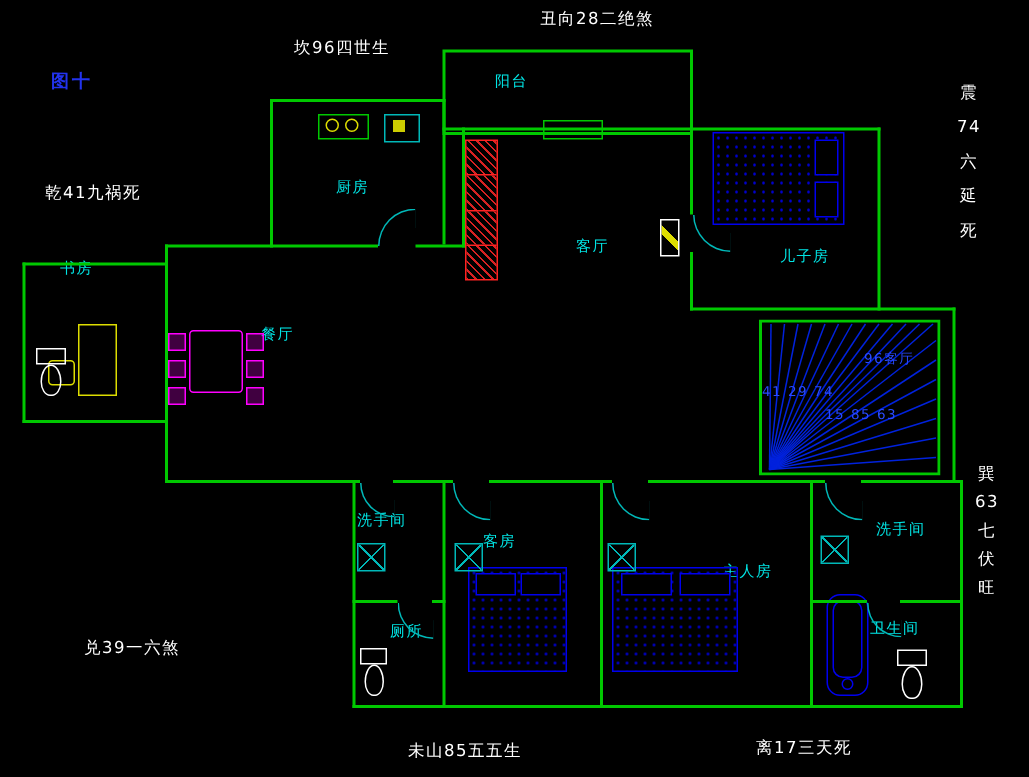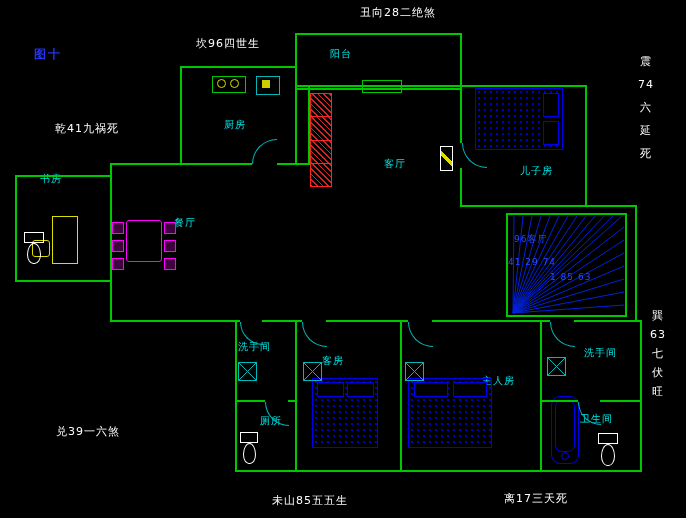--- a/index.html
+++ b/index.html
@@ -42,22 +42,22 @@
   .sink-in{position:absolute;background:#cccc00;}
   .tv{position:absolute;border:1px solid #ffffff;
       background:linear-gradient(45deg,transparent 42%,#dddd00 42% 58%,transparent 58%);}
 </style>
 </head>
 <body>
 
 <div id="plan">
 
   <div class="ann" style="left:360px;top:5px">丑向28二绝煞</div>
-  <div class="ann" style="left:196px;top:36px">坎96四世生</div>
-  <div class="ann" style="left:55px;top:121px">乾41九祸死</div>
+  <div class="ann" style="left:196px;top:24px">坎96四世生</div>
+  <div class="ann" style="left:30px;top:121px">乾41九祸死</div>
   <div class="ann vann" style="left:634px;top:50px">震
 74
 六
 延
 死</div>
   <div class="ann vann vann2" style="left:646px;top:306px">巽
 63
 七
 伏
 旺</div>
@@ -100,23 +100,23 @@
         <line x1="7" y1="100" x2="116" y2="3" stroke="#0022dd" stroke-width="1"></line>
         <line x1="7" y1="100" x2="118" y2="14" stroke="#0022dd" stroke-width="1"></line>
         <line x1="7" y1="100" x2="118" y2="27" stroke="#0022dd" stroke-width="1"></line>
         <line x1="7" y1="100" x2="118" y2="40" stroke="#0022dd" stroke-width="1"></line>
         <line x1="7" y1="100" x2="118" y2="53" stroke="#0022dd" stroke-width="1"></line>
         <line x1="7" y1="100" x2="118" y2="66" stroke="#0022dd" stroke-width="1"></line>
         <line x1="7" y1="100" x2="118" y2="79" stroke="#0022dd" stroke-width="1"></line>
         <line x1="7" y1="100" x2="118" y2="92" stroke="#0022dd" stroke-width="1"></line>
       </svg>
   </div>
-  <div class="slbl" style="left:514px;top:233px">96客厅</div>
+  <div class="slbl" style="left:576px;top:233px">96客厅</div>
   <div class="slbl" style="left:508px;top:257px">41 29 74</div>
-  <div class="slbl" style="left:550px;top:272px">1 85 63</div>
+  <div class="slbl" style="left:550px;top:272px">15 85 63</div>
 
   <div class="sofa">
     <div class="cushion"></div>
     <div class="cushion"></div>
     <div class="cushion"></div>
     <div class="cushion"></div>
   </div>
 
   <div class="table" style="left:126px;top:220px;width:34px;height:40px"></div>
   <div class="chair" style="left:112px;top:222px"></div>

